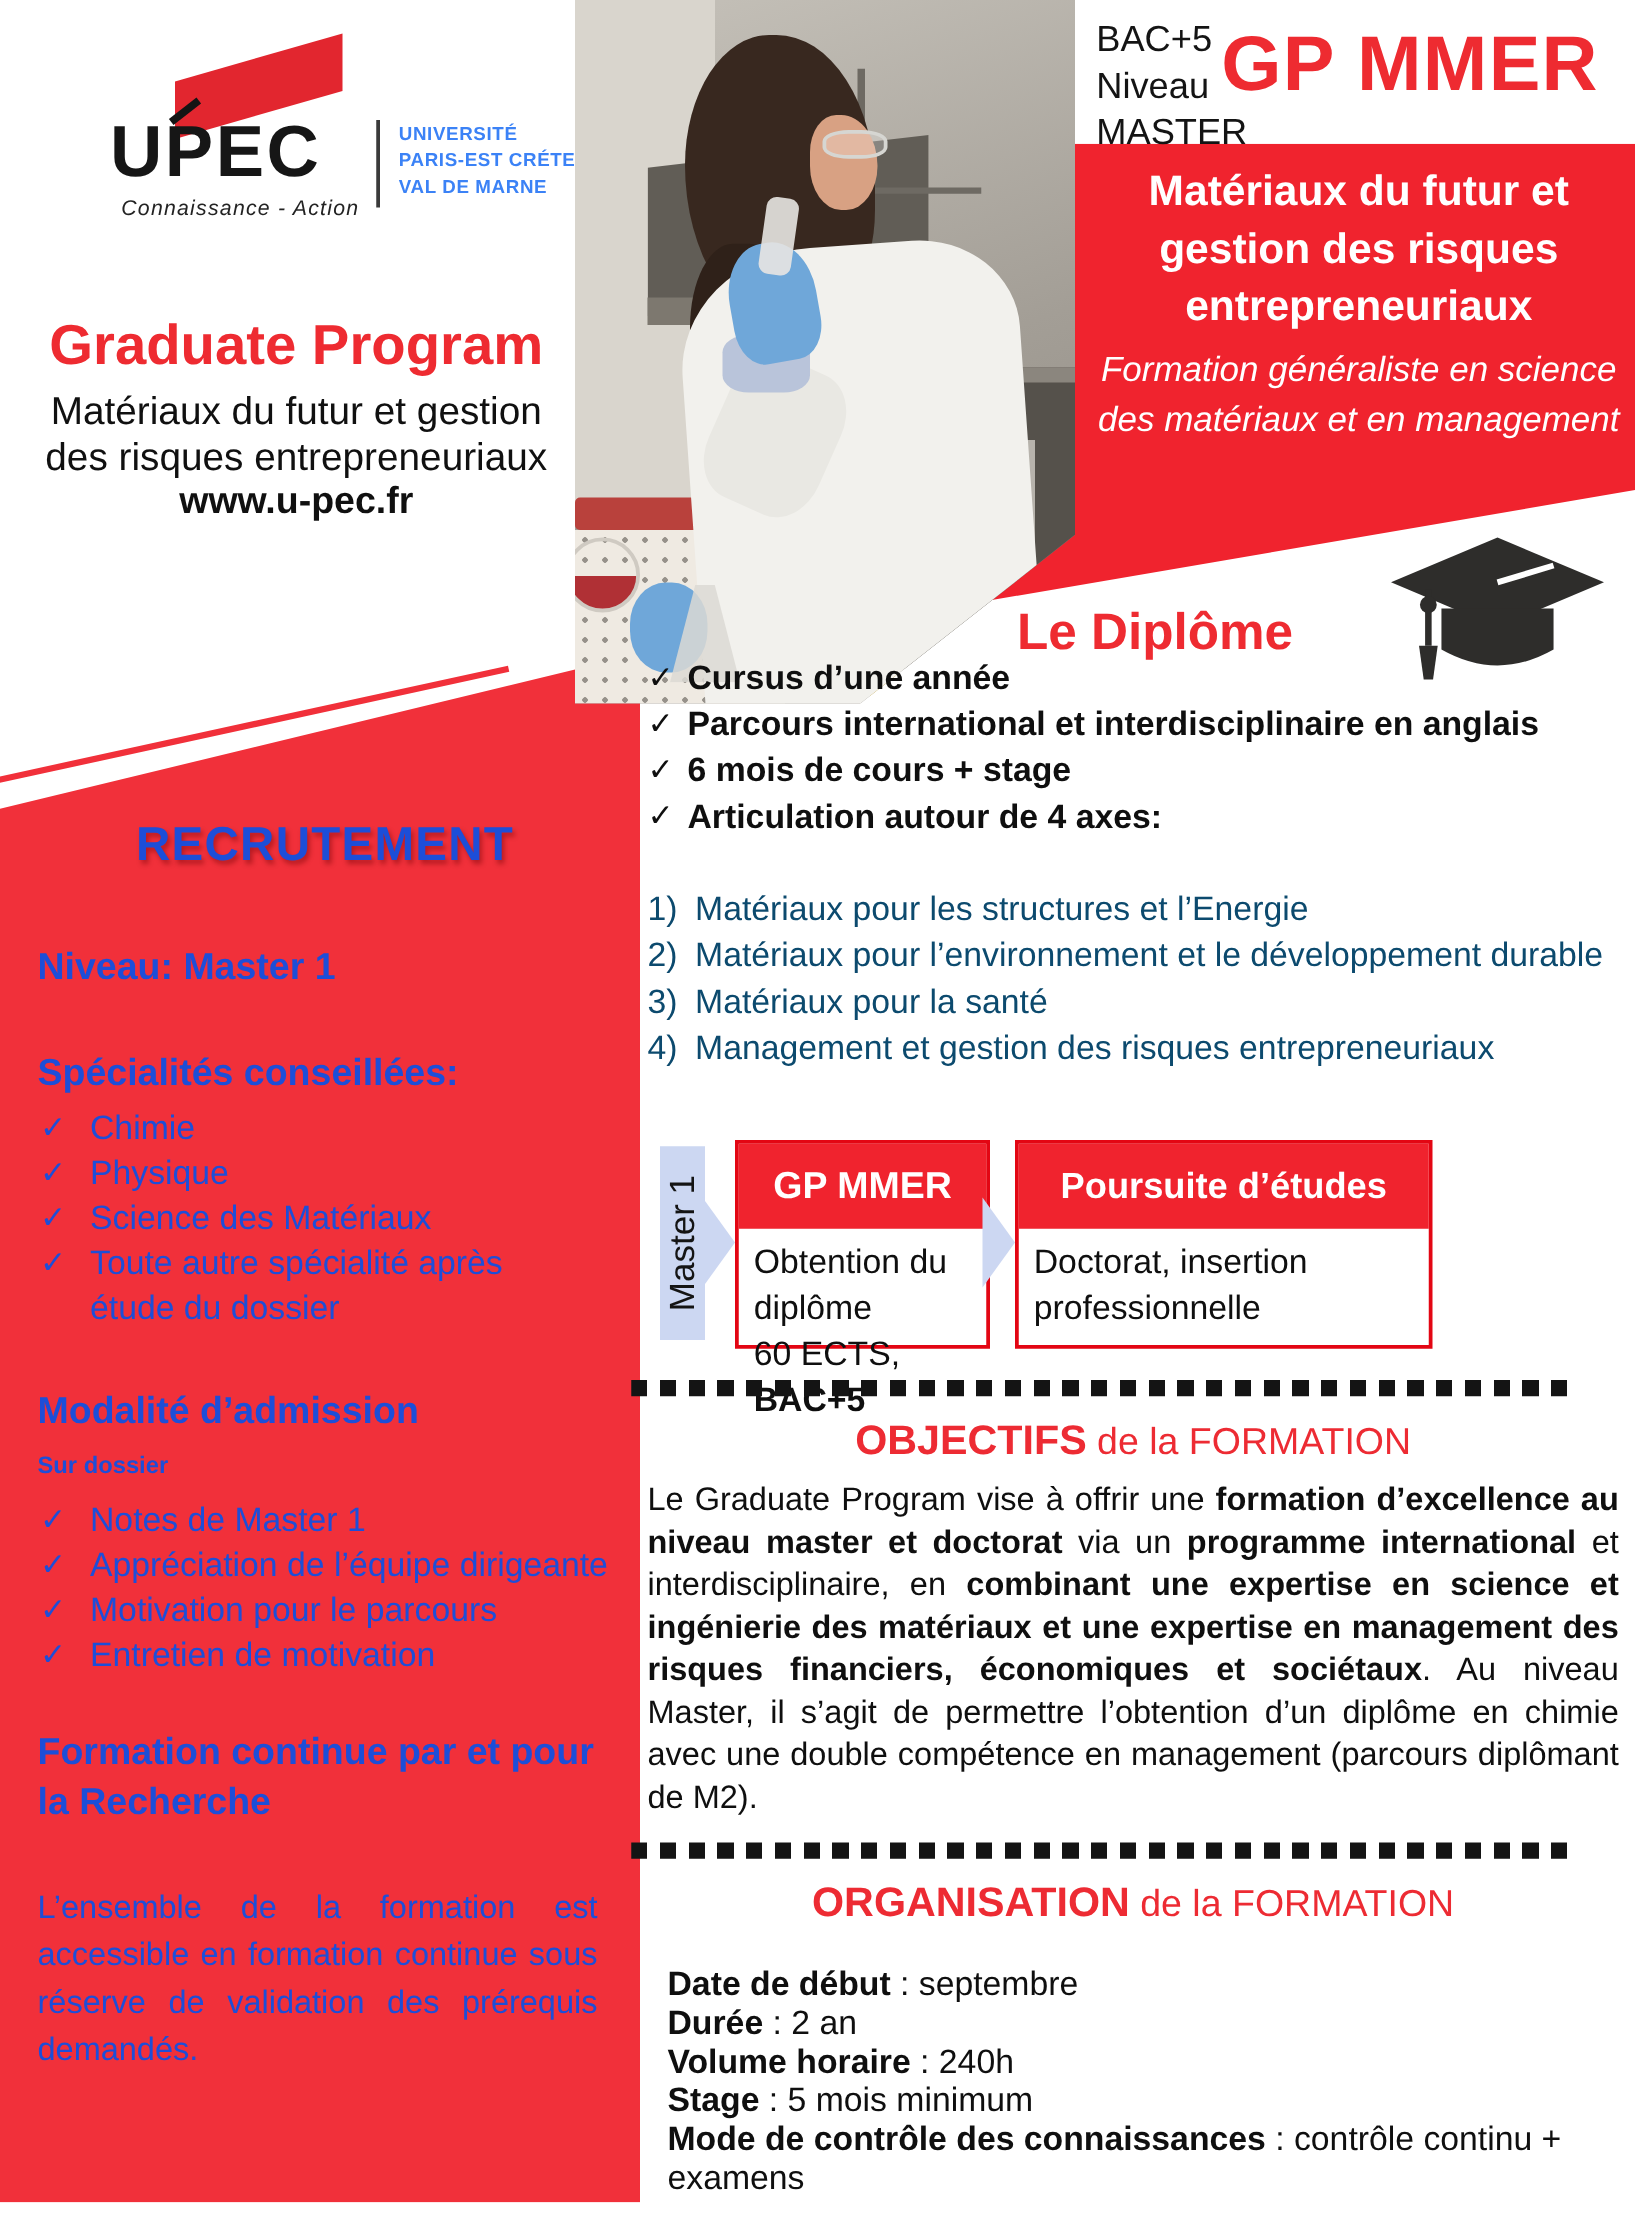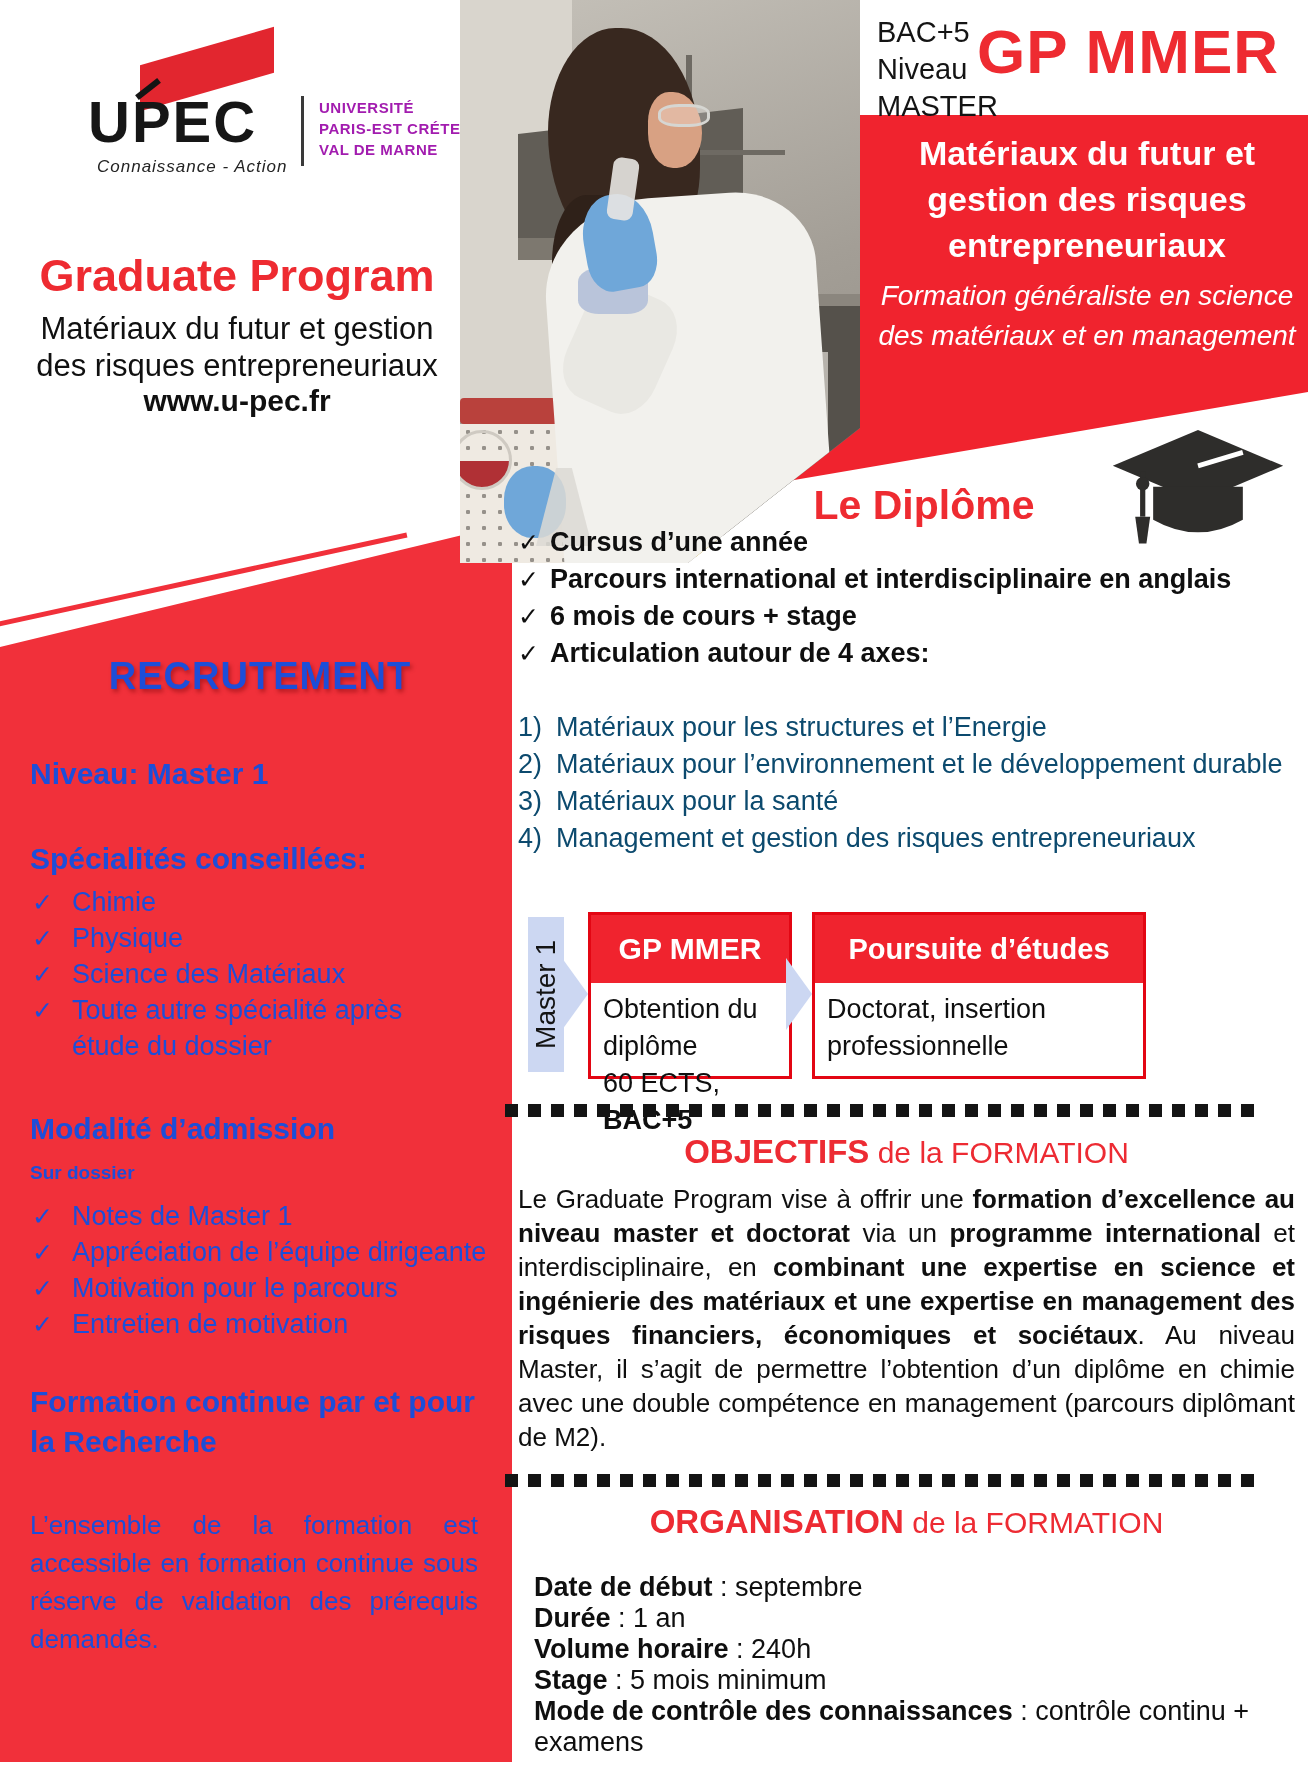--- a/index.html
+++ b/index.html
@@ -5,21 +5,21 @@
   html,body{margin:0;padding:0;background:#fff;}
   #page{position:relative;width:1308px;height:1772px;background:#ffffff;overflow:hidden;
         font-family:"Liberation Sans",sans-serif;color:#111;}
   .abs{position:absolute;}
   
   .flag{left:140px;top:46px;width:134px;height:46px;background:#e2262f;transform:skewY(-16deg);}
   .flag-tick{left:134px;top:86px;width:28px;height:6px;background:#141414;transform:rotate(-38deg);}
   .upec{left:88px;top:88px;font-size:58px;font-weight:bold;letter-spacing:2px;color:#161616;}
   .tagline{left:97px;top:157px;font-size:17px;font-style:italic;letter-spacing:1px;color:#232323;}
   .logo-divider{left:301px;top:96px;width:3px;height:70px;background:#3a3a3a;}
-  .uni-block{left:319px;top:97px;font-size:15px;font-weight:bold;line-height:21px;letter-spacing:.5px;color:#a21caf;}
+  .uni-block{left:319px;top:97px;font-size:15px;font-weight:bold;line-height:21px;letter-spacing:.5px;color:#3b82f6;}
   .grad-title{left:8px;top:250px;width:458px;text-align:center;font-size:45px;font-weight:bold;color:#ee2b31;}
   .grad-sub{left:14px;top:310px;width:446px;text-align:center;font-size:31px;line-height:37px;color:#101010;}
   .www{left:14px;top:384px;width:446px;text-align:center;font-size:30px;font-weight:bold;color:#101010;}
   
   #photo{left:460px;top:0;width:400px;height:563px;z-index:2;overflow:hidden;
          background:linear-gradient(160deg,#c6c2ba 0%,#a39e96 55%,#8d8880 100%);
          clip-path:polygon(0 0,100% 0,100% 76%,57% 100%,0 100%);}
   .ph{position:absolute;}
   
   #banner{left:460px;top:0;width:848px;height:575px;background:#f0232e;z-index:1;
@@ -203,19 +203,19 @@
     <span class="b">OBJECTIFS</span><span class="r"> de la </span><span class="r"> FORMATION</span>
   </div>
   <div class="abs obj-par"><span>Le Graduate Program vise à offrir une </span><b>formation d’excellence au niveau master et doctorat</b><span> via un </span><b>programme international</b><span> et interdisciplinaire, en </span><b>combinant une expertise en science et ingénierie des matériaux et une expertise en management des risques financiers, économiques et sociétaux</b><span>. Au niveau Master, il s’agit de permettre l’obtention d’un diplôme en chimie avec une double compétence en management (parcours diplômant de M2).</span></div>
 
   <div class="abs dotted" style="left:505px;top:1474px;width:752px;"></div>
   <div class="abs sec-head" style="left:518px;top:1503px;">
     <span class="b">ORGANISATION</span><span class="r"> de la </span><span class="r"> FORMATION</span>
   </div>
   <ul class="abs org-list">
     <li><b>Date de début</b><span> : </span><span>septembre</span></li>
-    <li><b>Durée</b><span> : </span><span>1 an</span></li>
+    <li><b>Durée</b><span> : </span><span>2 an</span></li>
     <li><b>Volume horaire</b><span> : </span><span>240h</span></li>
     <li><b>Stage</b><span> : </span><span>5 mois minimum</span></li>
     <li><b>Mode de contrôle des connaissances</b><span> : </span><span>contrôle continu + examens</span></li>
   </ul>
 
 </div>
 
 </body></html>

